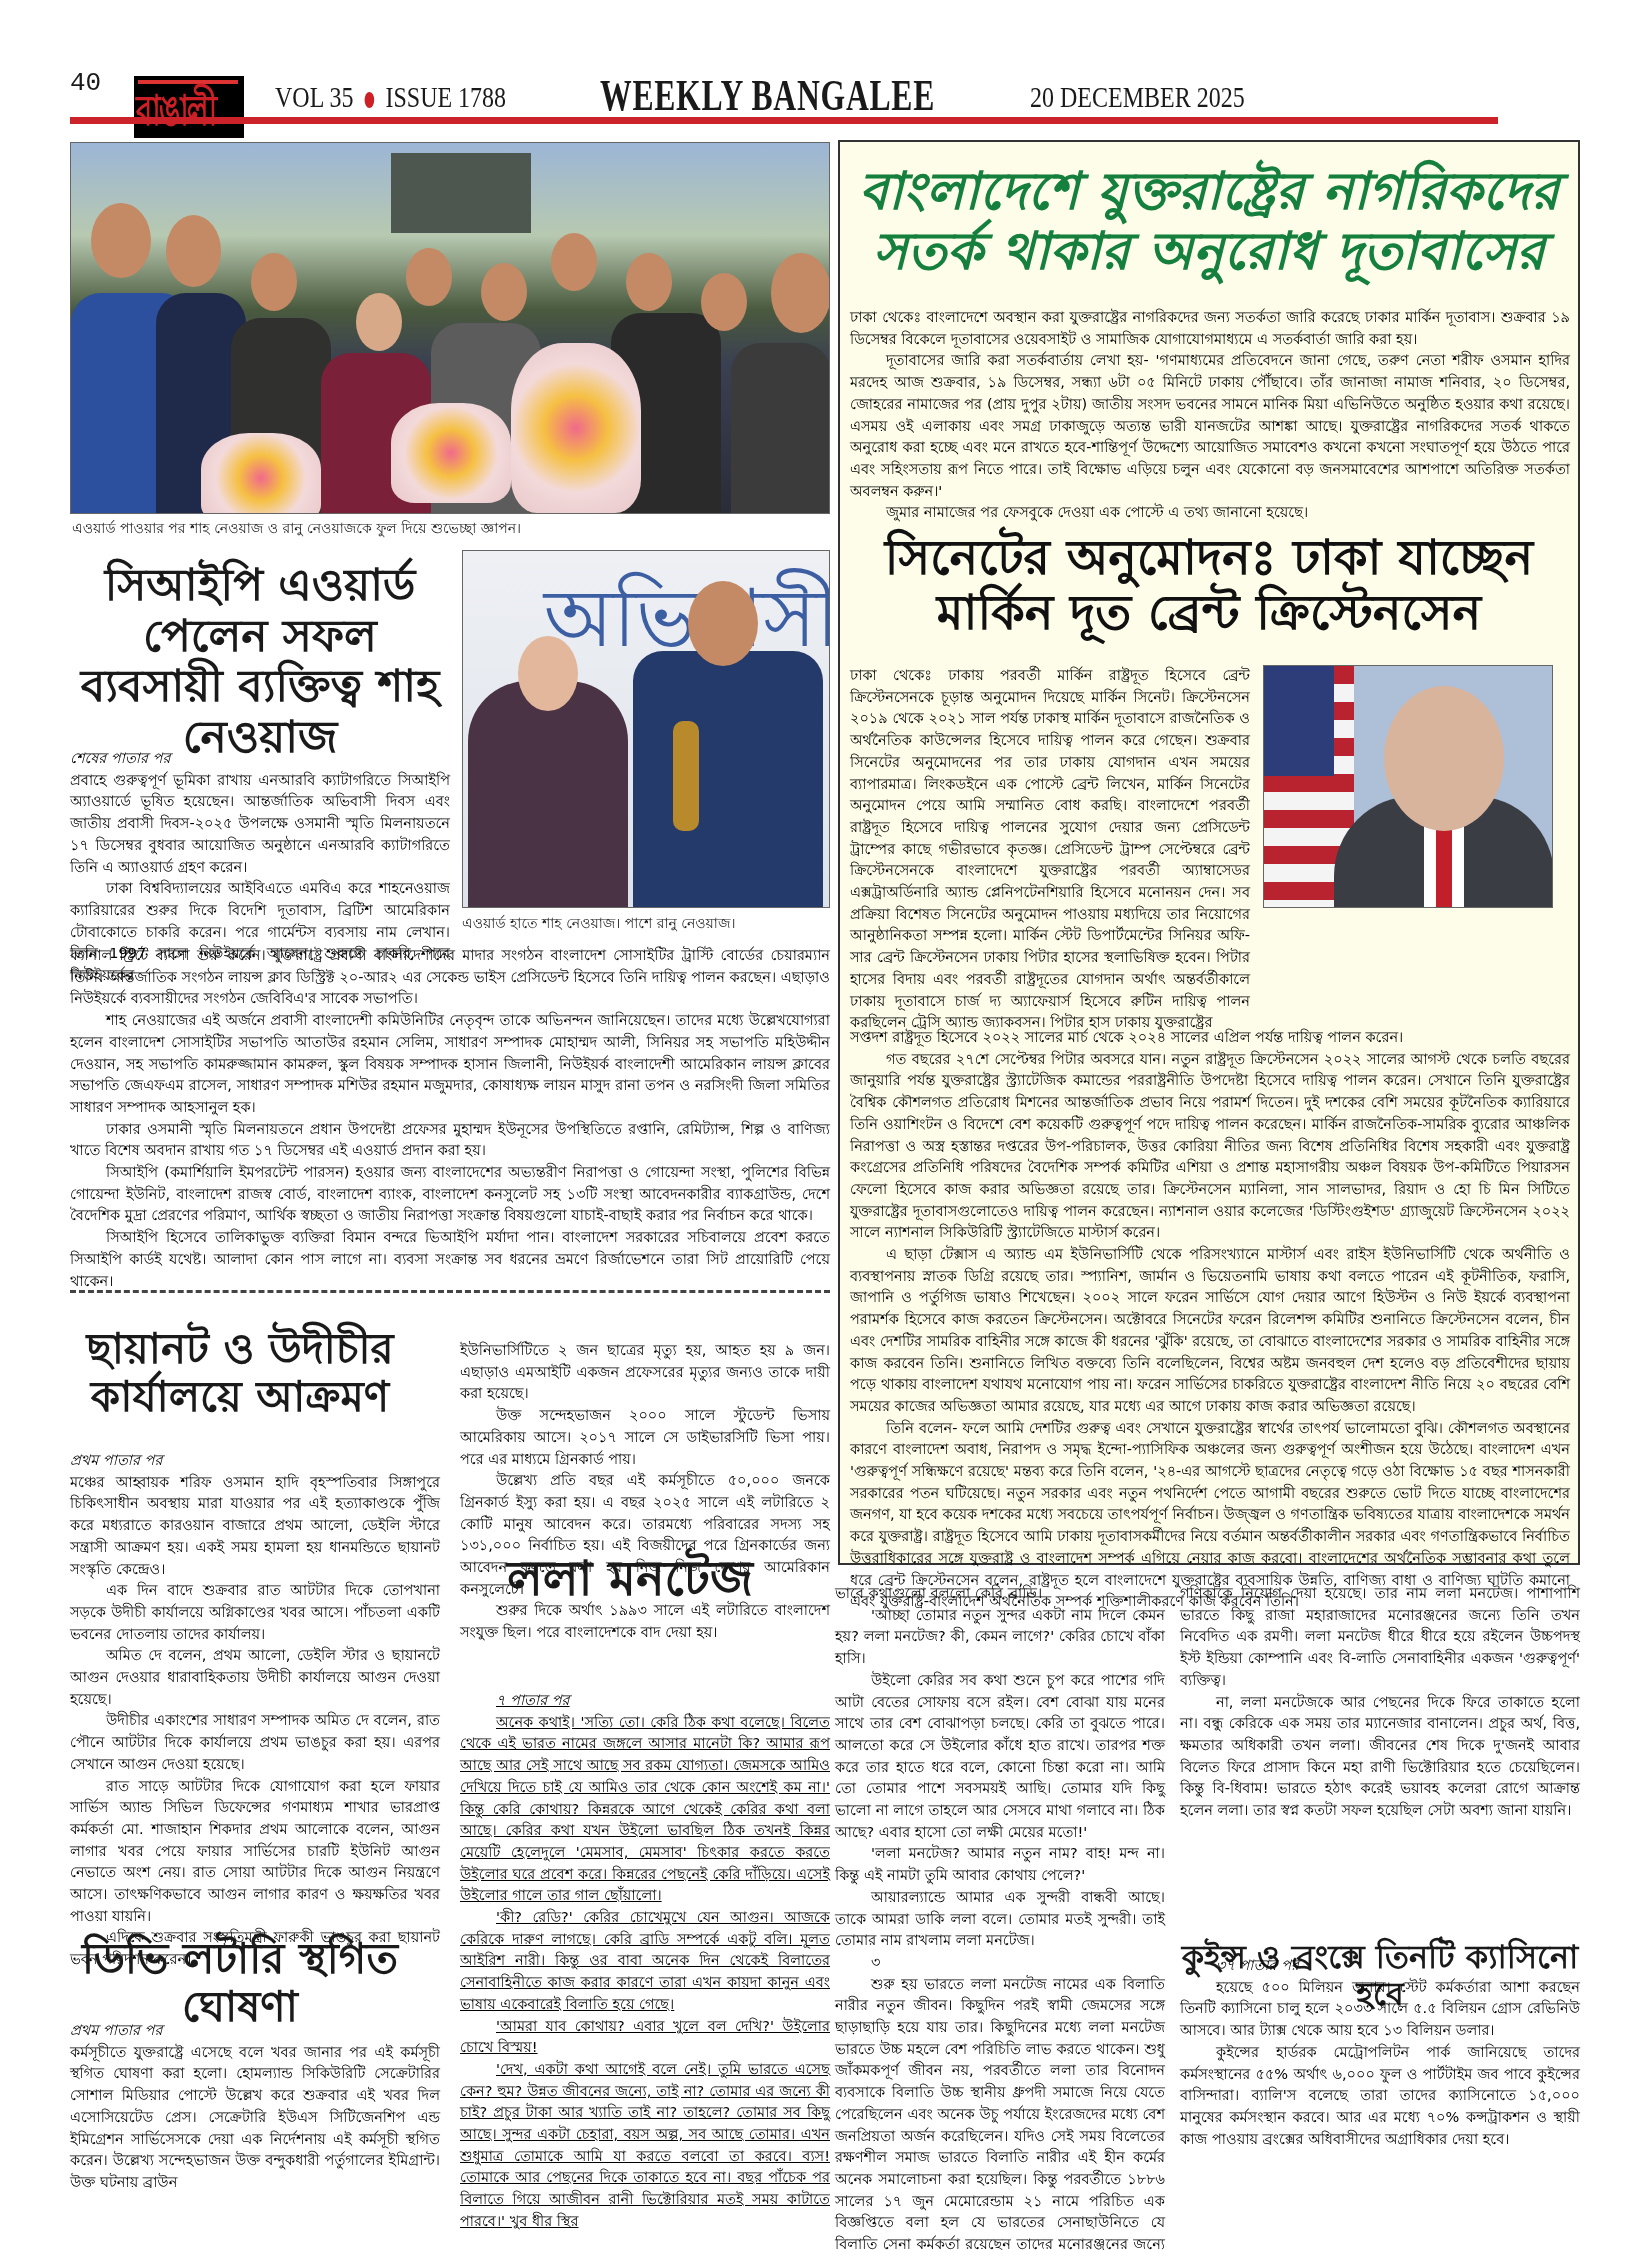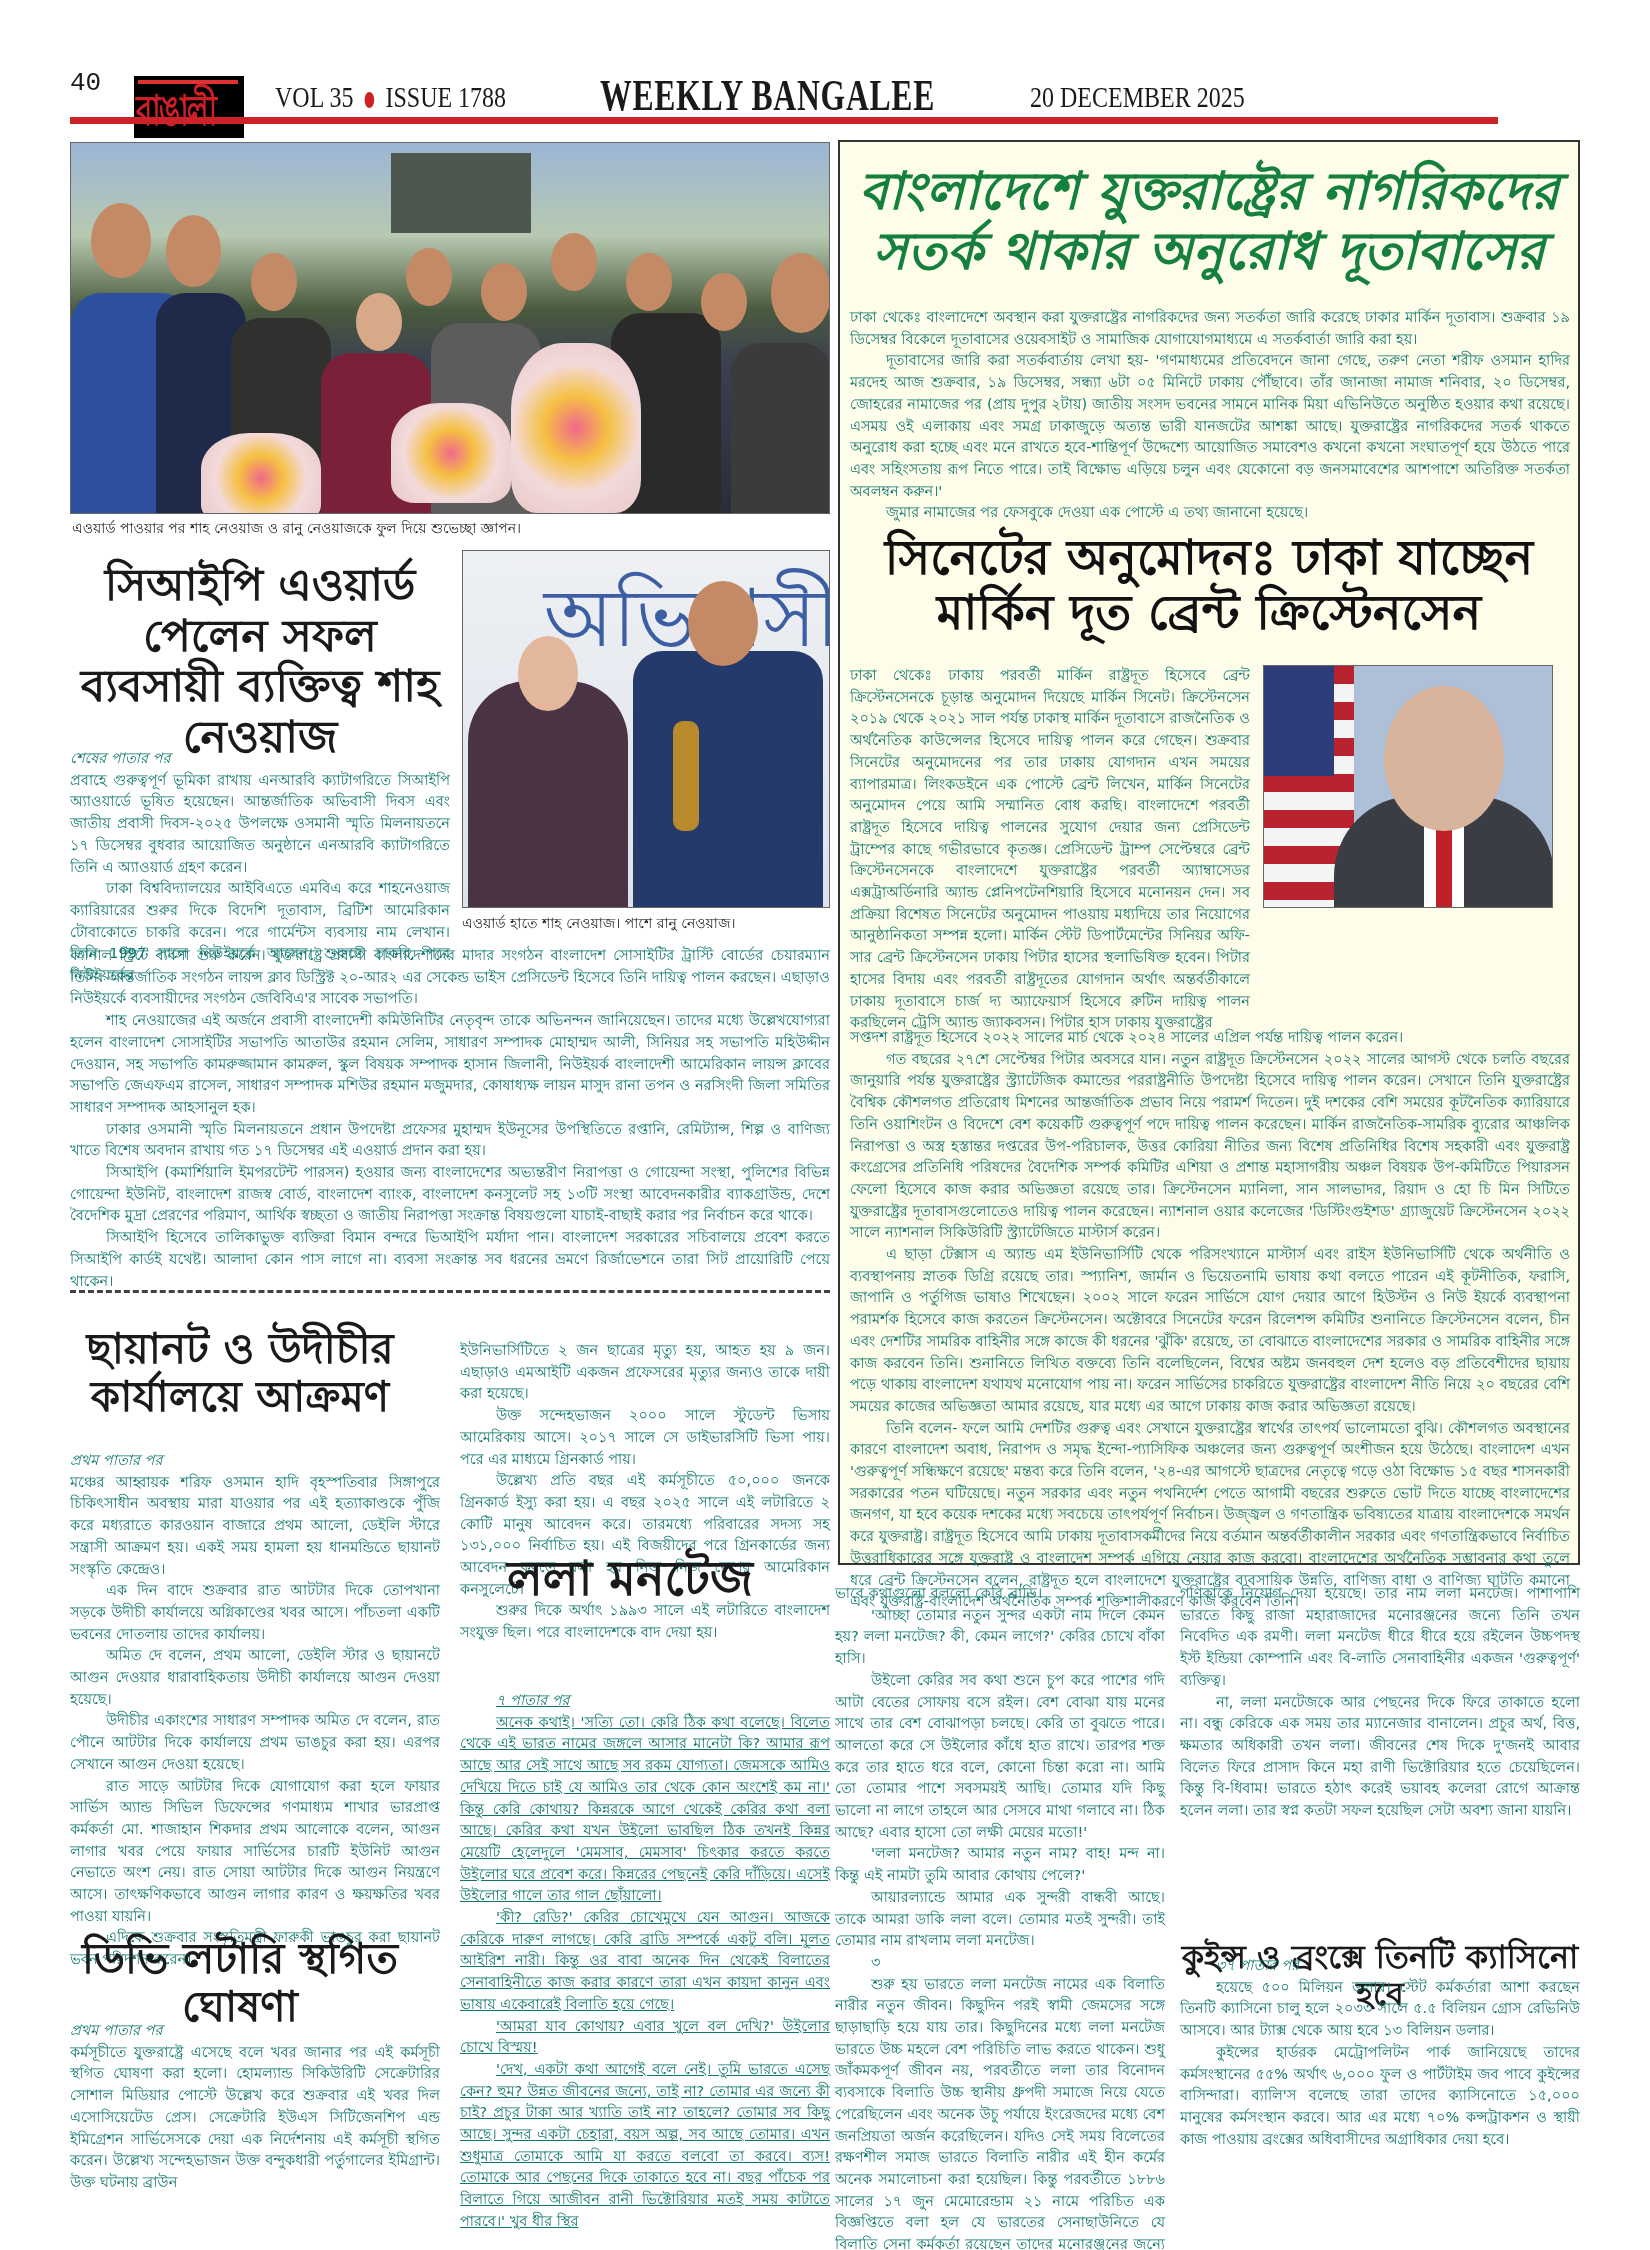--- a/index.html
+++ b/index.html
@@ -41,21 +41,21 @@
   .hl-cip { left: 70px; top: 560px; width: 380px; font-size: 44px; }
   .hl-red-box { left: 838px; top: 140px; width: 742px; height: 1425px; background: #fefde9; border: 2px solid #333; }
   .hl-red { left: 845px; top: 162px; width: 728px; font-size: 52px; color: #c9232c; }
   .hl-senate { left: 845px; top: 530px; width: 728px; font-size: 48px; color: #111; }
   .hl-chhayanot { left: 70px; top: 1325px; width: 340px; font-size: 42px; }
   .hl-lola { left: 440px; top: 1551px; width: 380px; font-size: 48px; }
   .hl-dv { left: 70px; top: 1935px; width: 340px; font-size: 42px; }
   .hl-queens { left: 1180px; top: 1939px; width: 400px; font-size: 32px; }
 
   
-  .txt { font-family: "DejaVu Sans", sans-serif; font-size: 14.5px; line-height: 21.7px; text-align: justify; color: #0f766e; }
+  .txt { font-family: "DejaVu Sans", sans-serif; font-size: 14.5px; line-height: 21.7px; text-align: justify; color: #000000; }
   .txt p { text-indent: 36px; }
   .txt p.noind { text-indent: 0; }
   .txt .kicker { font-style: italic; text-indent: 0; }
 
   .t-cip-a { left: 70px; top: 748px; width: 380px; }
   .t-cip-b { left: 70px; top: 945px; width: 760px; }
   .t-embassy { left: 850px; top: 307px; width: 720px; }
   .t-senate-a { left: 850px; top: 665px; width: 400px; }
   .t-senate-b { left: 850px; top: 1027px; width: 720px; }
 

